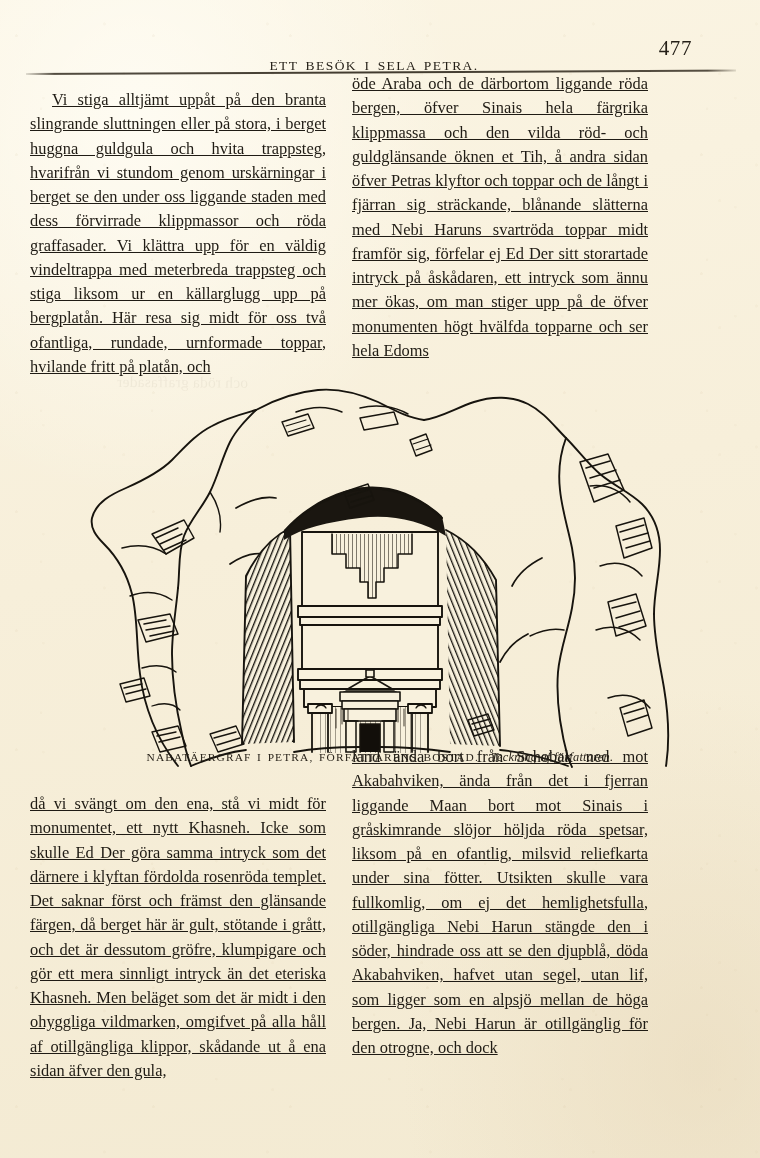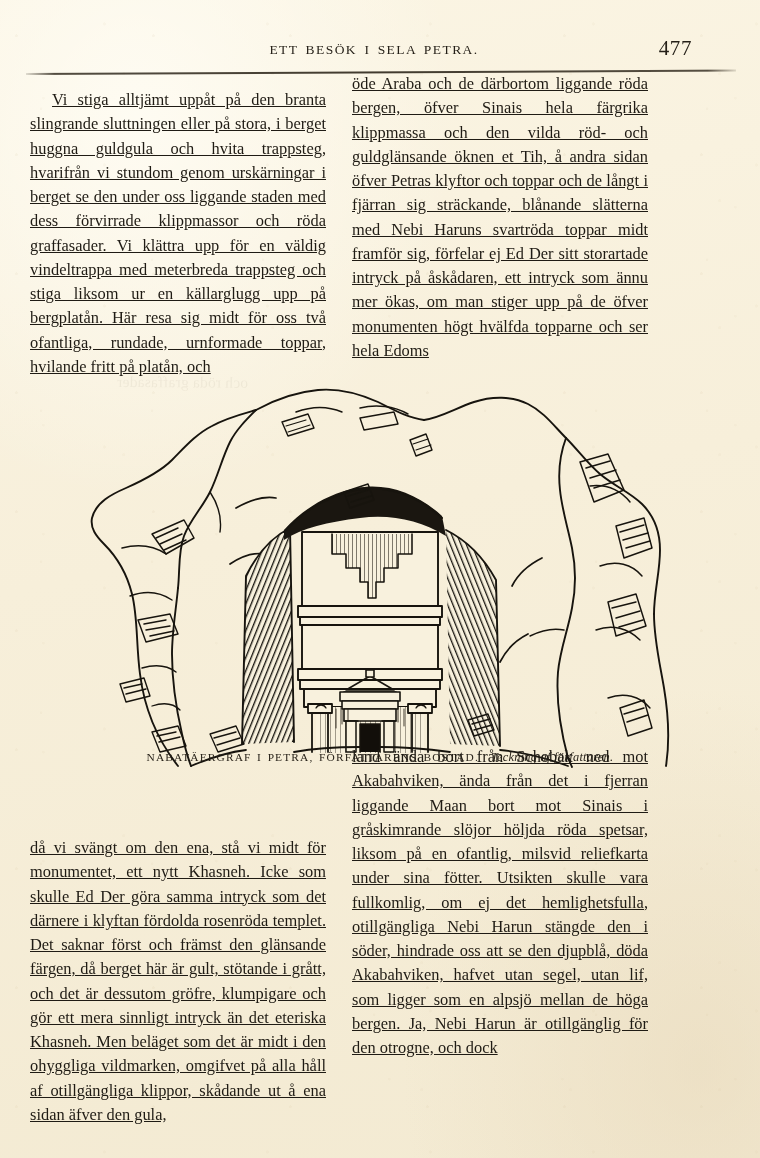--- a/index.html
+++ b/index.html
@@ -58,21 +58,21 @@
   #head {
     position: absolute;
     left: 0;
     top: 42px;
     width: 760px;
     height: 26px;
   }
   .head-title {
     position: absolute;
     left: 0;
-    top: 0;
+    top: 16px;
     width: 748px;
     text-align: center;
     font-size: 13.5px;
     letter-spacing: 1.45px;
     word-spacing: 2.5px;
     font-variant: small-caps;
     text-transform: uppercase;
     color: #241f17;
   }
   .head-folio {
@@ -110,21 +110,21 @@
     text-align-last: left;
     color: #1f1b14;
     hyphens: manual;
     text-decoration: underline;
   }
   .col p { margin: 0; }
   .col p.indent { text-indent: 22px; }
 
   #col-top-left   { left: 30px;  top: 88px; }
   #col-top-right  { left: 352px; top: 72px; }
-  #col-bot-left   { left: 30px;  top: 836px; }
+  #col-bot-left   { left: 30px;  top: 792px; }
   #col-bot-right  { left: 352px; top: 745px; }
 
   
   #figure {
     position: absolute;
     left: 60px;
     top: 368px;
     width: 640px;
     height: 400px;
   }

